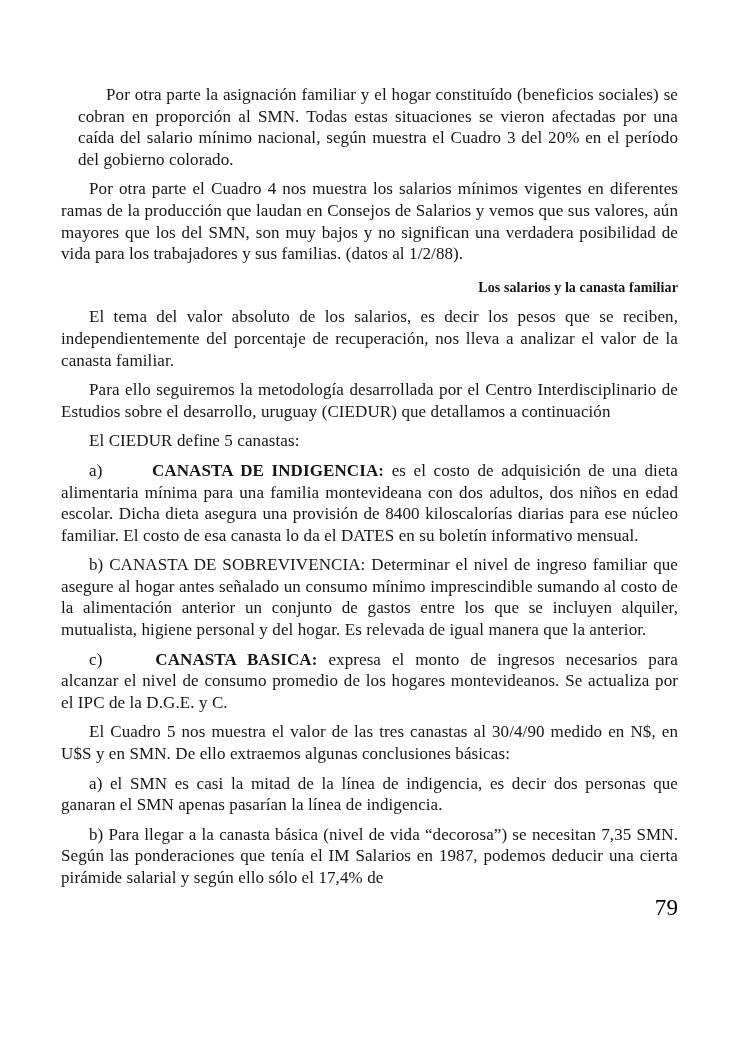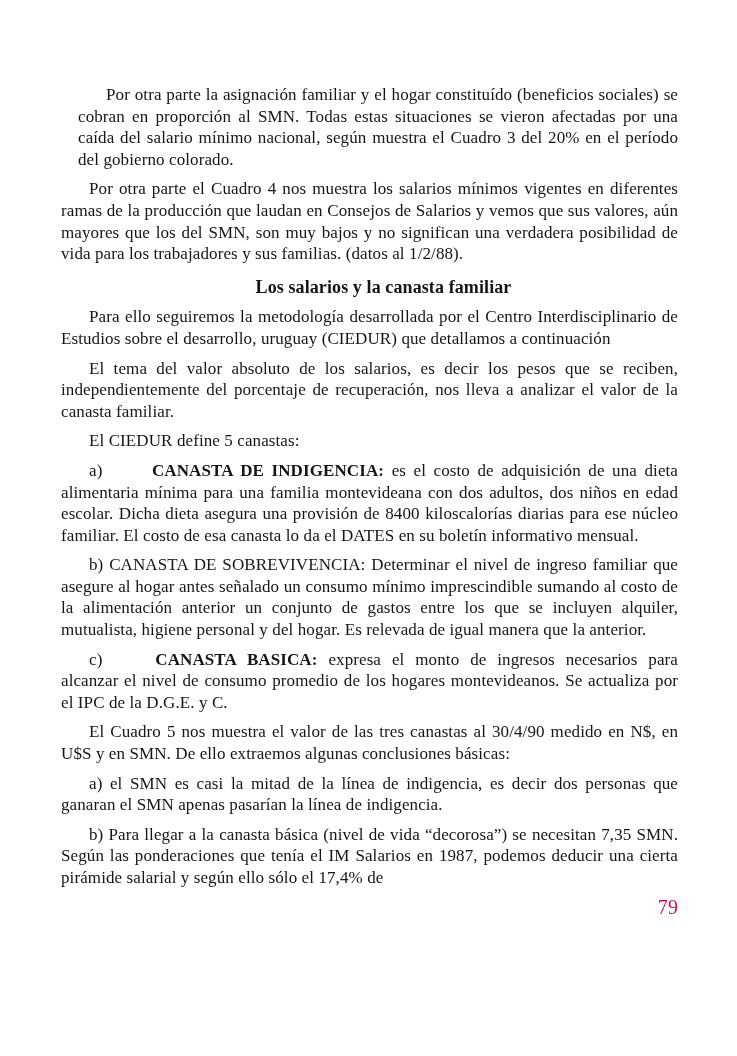--- a/index.html
+++ b/index.html
@@ -40,47 +40,47 @@
   }
   .para-bold {
     font-weight: normal;
   }
   .seg-bold {
     font-weight: bold;
     margin-left: 42px;
   }
   .heading {
     margin: 12px 0 2px 0;
-    font-size: 18px;
+    font-size: 14px;
     font-weight: bold;
     text-indent: 28px;
-    text-align: center;
+    text-align: right;
   }
   .page-number {
     margin-top: 8px;
     text-align: right;
-    font-size: 20px;
-    color: #be185d;
+    font-size: 23px;
+    color: #000000;
   }
 </style>
 </head>
 <body>
 
 <main class="sheet">
   <div class="text-block">
 
     <p class="para first"><span>Por otra parte la asignación familiar y el hogar constituído (beneficios sociales) se cobran en proporción al SMN. Todas estas situaciones se vieron afectadas por una caída del salario mínimo nacional, según muestra el Cuadro 3 del 20% en el período del gobierno colorado.</span></p>
 
     <p class="para"><span>Por otra parte el Cuadro 4 nos muestra los salarios mínimos vigentes en diferentes ramas de la producción que laudan en Consejos de Salarios y vemos que sus valores, aún mayores que los del SMN, son muy bajos y no significan una verdadera posibilidad de vida para los trabajadores y sus familias. (datos al 1/2/88).</span></p>
 
     <h2 class="heading">Los salarios y la canasta familiar</h2>
 
+    <p class="para"><span>El tema del valor absoluto de los salarios, es decir los pesos que se reciben, independientemente del porcentaje de recuperación, nos lleva a analizar el valor de la canasta familiar.</span></p>
+
     <p class="para"><span>Para ello seguiremos la metodología desarrollada por el Centro Interdisciplinario de Estudios sobre el desarrollo, uruguay (CIEDUR) que detallamos a continuación</span></p>
-
-    <p class="para"><span>El tema del valor absoluto de los salarios, es decir los pesos que se reciben, independientemente del porcentaje de recuperación, nos lleva a analizar el valor de la canasta familiar.</span></p>
 
     <p class="para"><span>El CIEDUR define 5 canastas:</span></p>
 
     <p class="para"><span>a) </span><span class="seg-bold">CANASTA DE INDIGENCIA:</span><span> es el costo de adquisición de una dieta alimentaria mínima para una familia montevideana con dos adultos, dos niños en edad escolar. Dicha dieta asegura una provisión de 8400 kiloscalorías diarias para ese núcleo familiar. El costo de esa canasta lo da el DATES en su boletín informativo mensual.</span></p>
 
     <p class="para para-bold"><span>b) CANASTA DE SOBREVIVENCIA: Determinar el nivel de ingreso familiar que asegure al hogar antes señalado un consumo mínimo imprescindible sumando al costo de la alimentación anterior un conjunto de gastos entre los que se incluyen alquiler, mutualista, higiene personal y del hogar. Es relevada de igual manera que la anterior.</span></p>
 
     <p class="para"><span>c) </span><span class="seg-bold">CANASTA BASICA:</span><span> expresa el monto de ingresos necesarios para alcanzar el nivel de consumo promedio de los hogares montevideanos. Se actualiza por el IPC de la D.G.E. y C.</span></p>
 
     <p class="para"><span>El Cuadro 5 nos muestra el valor de las tres canastas al 30/4/90 medido en N$, en U$S y en SMN. De ello extraemos algunas conclusiones básicas:</span></p>

